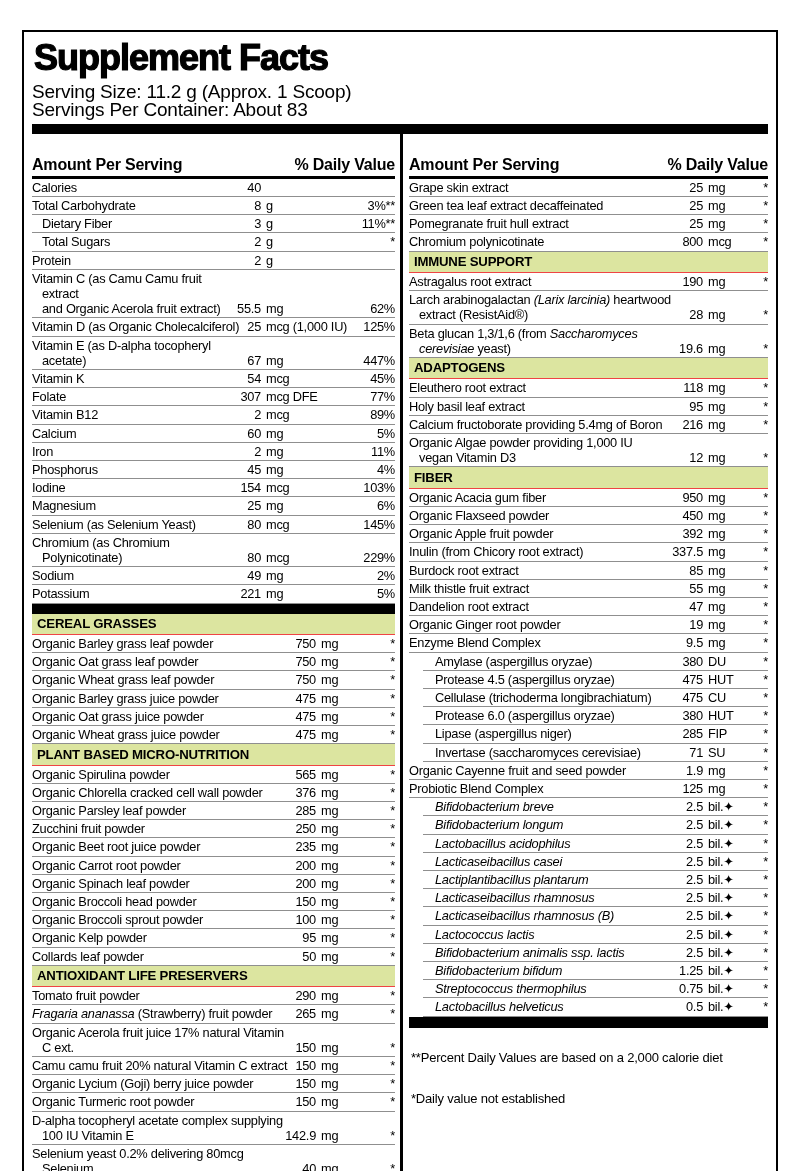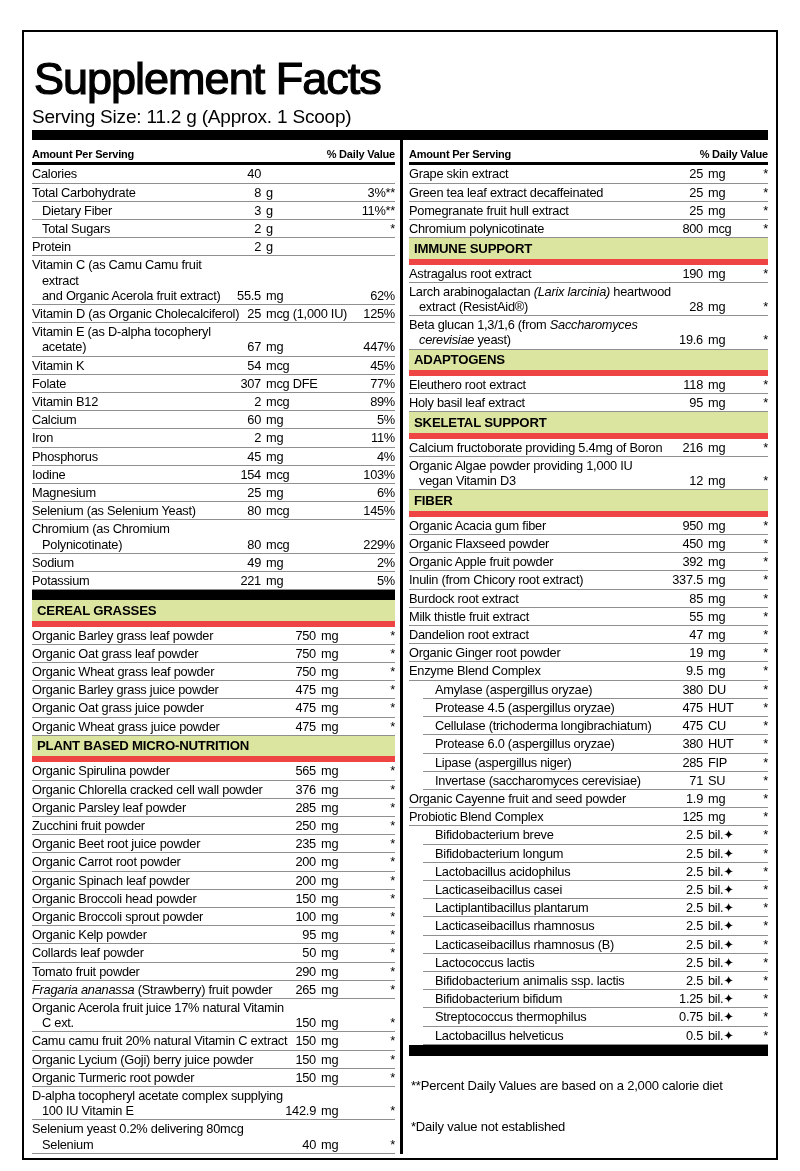--- a/index.html
+++ b/index.html
@@ -1,49 +1,50 @@
 <!DOCTYPE html>
 <html style="--hdr: #dce5a0;"><head>
 <meta charset="utf-8">
 <style>
   html,body{margin:0;padding:0;background:#fff;}
   body{width:800px;height:1171px;font-family:"Liberation Sans",sans-serif;color:#000;overflow:hidden;}
   .label-box{margin:30px 22px 0 22px;border:2.5px solid #000;padding:8px 8px 4px 8px;background:#fff;}
-  .sf-title{font-size:45px;font-weight:normal;letter-spacing:-1px;line-height:1.02;margin:16px 0 6px 2px;-webkit-text-stroke:1.2px #000;}
+  .sf-title{font-size:36px;font-weight:bold;letter-spacing:-1px;line-height:1.02;margin:0 0 6px 2px;-webkit-text-stroke:1.2px #000;}
   .serving-line{font-size:19px;line-height:18.5px;margin-left:0;letter-spacing:-0.2px;}
   .top-bar{height:10px;background:#000;margin-top:4px;}
   .cols{display:flex;align-items:stretch;}
   .col{box-sizing:border-box;}
   .col-left{width:368px;padding-right:5px;}
   .col-right{flex:1;border-left:3px solid #000;padding-left:6px;}
-  .colhdr{display:flex;justify-content:space-between;font-weight:bold;font-size:11px;letter-spacing:-0.2px;padding:8px 0 2px 0;border-bottom:3.5px solid #000;}
+  .colhdr{display:flex;justify-content:space-between;font-weight:bold;font-size:16px;letter-spacing:-0.2px;padding:22px 0 2px 0;border-bottom:3.5px solid #000;}
   .row{display:flex;align-items:flex-end;font-size:12.8px;letter-spacing:-0.25px;line-height:15.2px;padding:1px 0;border-bottom:1px solid #8f8f8f;}
   .row .name{flex:0 1 auto;padding-left:10px;text-indent:-10px;}
   .row .num{flex:1 1 20px;text-align:right;white-space:nowrap;}
   .row .unit{flex:0 0 auto;min-width:30px;padding-left:5px;white-space:nowrap;text-align:left;}
   .row .dv{flex:0 0 44px;text-align:right;white-space:nowrap;}
   .col-right .row .dv{flex-basis:28px;}
   .col-right .row .unit{min-width:32px;}
   .row.nutri .unit{min-width:85px;}
   .row.ind1 .name{padding-left:20px;text-align:center;}
   .row.ind2{margin-left:14px;}
   .row.ind2 .name{padding-left:22px;}
-  .row.italic-name .name{}
-  .section-header{background:var(--hdr,#dce5a0);font-weight:bold;font-size:13.2px;letter-spacing:-0.2px;line-height:15.4px;padding:2.5px 5px;border-bottom:6px solid #ef4444;}
+  .row.italic-name .name{font-style:italic;}
+  .section-header{background:var(--hdr,#dce5a0);font-weight:bold;font-size:13.2px;letter-spacing:-0.2px;line-height:15.4px;padding:2.5px 5px;border-bottom:1px solid #ef4444;}
   .divider-bar{height:10px;background:#000;}
   .end-bar{height:11px;background:#000;}
   .footnotes{font-size:13px;letter-spacing:-0.2px;line-height:19.5px;padding:20px 0 2px 2px;}
   i{font-style:italic;text-align:right;}
 </style>
 </head>
 <body>
 
 <div class="label-box">
   <div class="sf-title">Supplement Facts</div>
   <div class="serving-line">Serving Size: 11.2 g (Approx. 1 Scoop)</div>
+  <div class="serving-line">Servings Per Container: About 83</div>
   <div class="top-bar"></div>
   <div class="cols">
     <div class="col col-left">
       <div class="colhdr">
         <span>Amount Per Serving</span>
         <span>% Daily Value</span>
       </div>
       <div class="rows" id="left-rows">
           <div class="row nutri">
             <span class="name">Calories</span>
@@ -263,20 +264,21 @@
             <span class="num">95</span>
             <span class="unit">mg</span>
             <span class="dv">*</span>
           </div>
           <div class="row">
             <span class="name">Collards leaf powder</span>
             <span class="num">50</span>
             <span class="unit">mg</span>
             <span class="dv">*</span>
           </div>
+          <div class="section-header">ANTIOXIDANT LIFE PRESERVERS</div>
           <div class="row">
             <span class="name">Tomato fruit powder</span>
             <span class="num">290</span>
             <span class="unit">mg</span>
             <span class="dv">*</span>
           </div>
           <div class="row">
             <span class="name"><i>Fragaria ananassa</i> (Strawberry) fruit powder</span>
             <span class="num">265</span>
             <span class="unit">mg</span>
@@ -375,21 +377,20 @@
             <span class="num">118</span>
             <span class="unit">mg</span>
             <span class="dv">*</span>
           </div>
           <div class="row">
             <span class="name">Holy basil leaf extract</span>
             <span class="num">95</span>
             <span class="unit">mg</span>
             <span class="dv">*</span>
           </div>
-          <div class="section-header">SKELETAL SUPPORT</div>
           <div class="row">
             <span class="name">Calcium fructoborate providing 5.4mg of Boron</span>
             <span class="num">216</span>
             <span class="unit">mg</span>
             <span class="dv">*</span>
           </div>
           <div class="row">
             <span class="name">Organic Algae powder providing 1,000 IU<br>vegan Vitamin D3</span>
             <span class="num">12</span>
             <span class="unit">mg</span>

